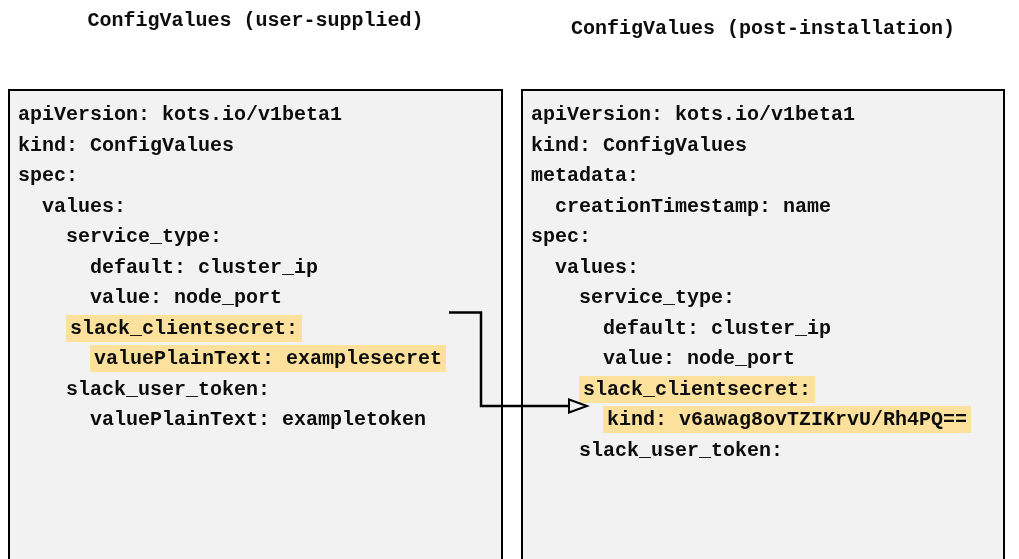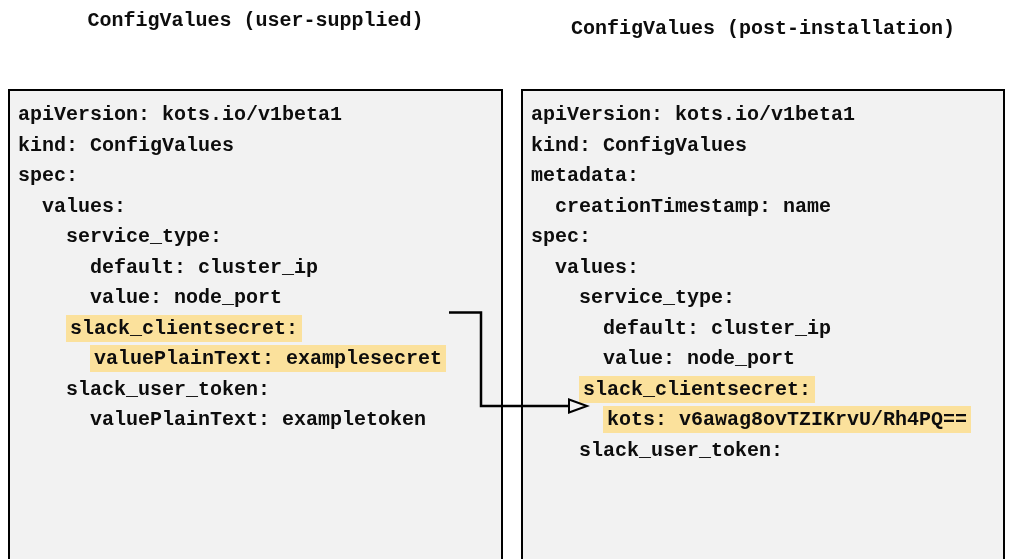--- a/index.html
+++ b/index.html
@@ -89,21 +89,21 @@
       <div class="code-line"><span></span><span>apiVersion: kots.io/v1beta1</span></div>
       <div class="code-line"><span></span><span>kind: ConfigValues</span></div>
       <div class="code-line"><span></span><span>metadata:</span></div>
       <div class="code-line"><span>  </span><span>creationTimestamp: name</span></div>
       <div class="code-line"><span></span><span>spec:</span></div>
       <div class="code-line"><span>  </span><span>values:</span></div>
       <div class="code-line"><span>    </span><span>service_type:</span></div>
       <div class="code-line"><span>      </span><span>default: cluster_ip</span></div>
       <div class="code-line"><span>      </span><span>value: node_port</span></div>
       <div class="code-line"><span>    </span><span class="hl">slack_clientsecret:</span></div>
-      <div class="code-line"><span>      </span><span class="hl">kots: v6awag8ovTZIKrvU/Rh4PQ==</span></div>
+      <div class="code-line"><span>      </span><span class="hl">kind: v6awag8ovTZIKrvU/Rh4PQ==</span></div>
       <div class="code-line"><span>    </span><span>slack_user_token:</span></div>
       <div class="code-line"><span>      </span></div>
     </div>
 </div>
 
 <svg id="arrow-overlay" width="1019" height="559" viewBox="0 0 1019 559">
   <path d="M 449 312.5 H 481 V 406 H 569" fill="none" stroke="#000000" stroke-width="2.5"></path>
   <polygon points="569,399.5 587,406 569,412.5" fill="#F2F2F2" stroke="#000000" stroke-width="2"></polygon>
 </svg>
 

